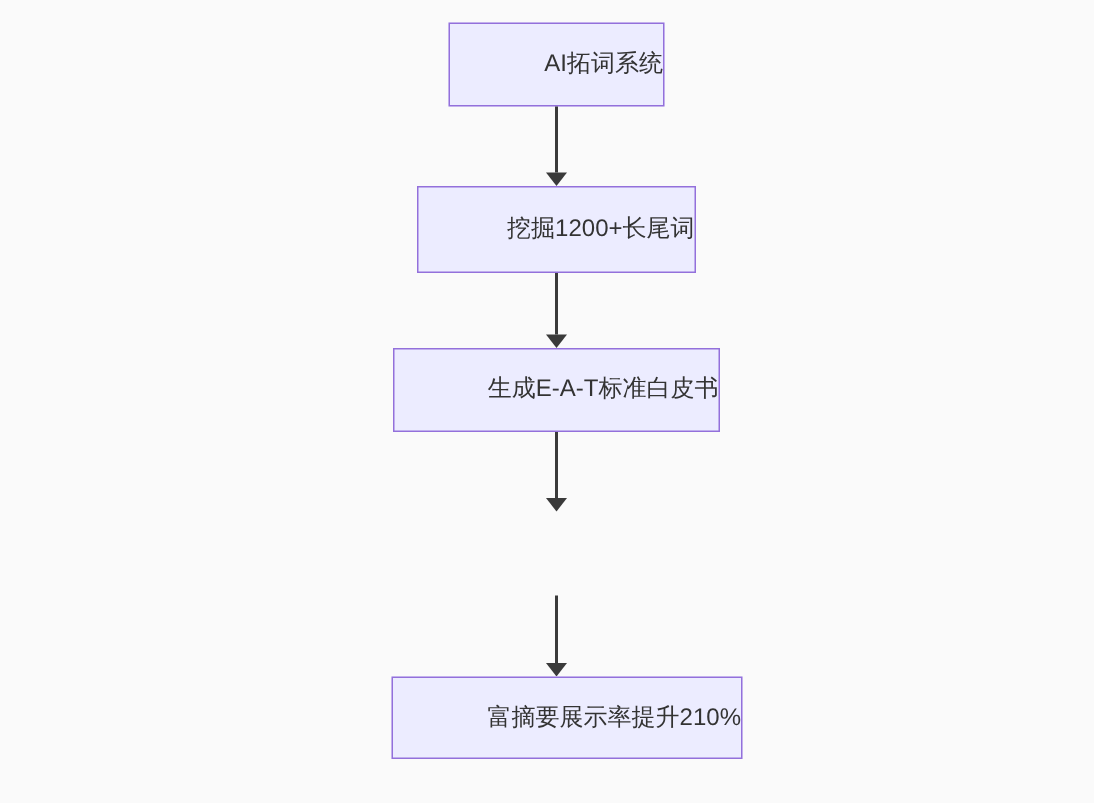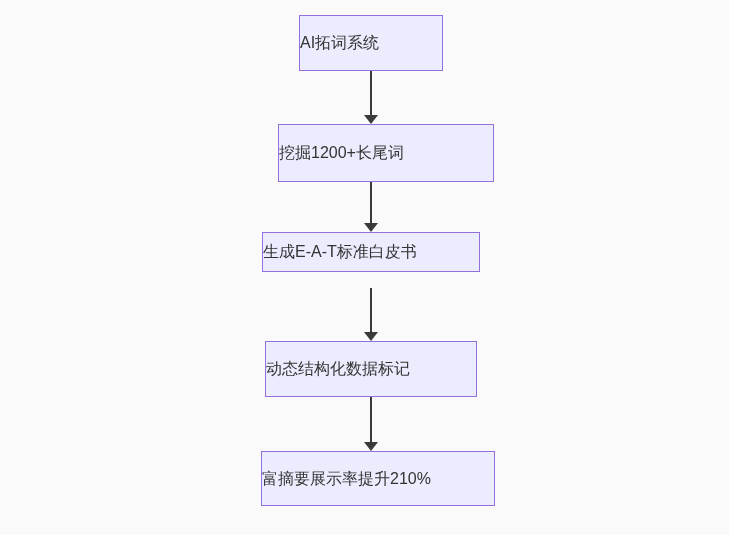--- a/index.html
+++ b/index.html
@@ -22,28 +22,28 @@
     overflow: hidden;
   }
   .node {
     position: absolute;
     background: var(--node-fill);
     border: 1px solid var(--node-border);
     color: var(--text);
     font-size: 16px;
     display: flex;
     align-items: center;
-    justify-content: flex-start;
+    justify-content: flex-end;
     text-align: center;
     line-height: 1.2;
   }
   
   .n1 { left: 299px; top: 15px;  width: 144px; height: 56px; }
-  .n2 { left: 278px; top: 124px; width: 216px; height: 58px; }
-  .n3 { left: 262px; top: 232px; width: 218px; height: 40px; }
+  .n2 { left: 278px; top: 124px; width: 186px; height: 58px; }
+  .n3 { left: 262px; top: 232px; width: 218px; height: 56px; }
   .n4 { left: 265px; top: 341px; width: 212px; height: 56px; }
   .n5 { left: 261px; top: 451px; width: 234px; height: 55px; }
   .edge {
     position: absolute;
     left: 364px;          
     width: 14px;
     display: flex;
     flex-direction: column;
     align-items: center;
   }
@@ -89,23 +89,20 @@
 
   <div class="node n3">
     <span>生成E-A-T标准白皮书</span>
   </div>
 
   <div class="edge e3">
     <div class="edge-line"></div>
     <div class="edge-head"></div>
   </div>
 
-  <div class="node n4">
-    <span>动态结构化数据标记</span>
-  </div>
 
   <div class="edge e4">
     <div class="edge-line"></div>
     <div class="edge-head"></div>
   </div>
 
   <div class="node n5">
     <span>富摘要展示率提升210%</span>
   </div>
 

